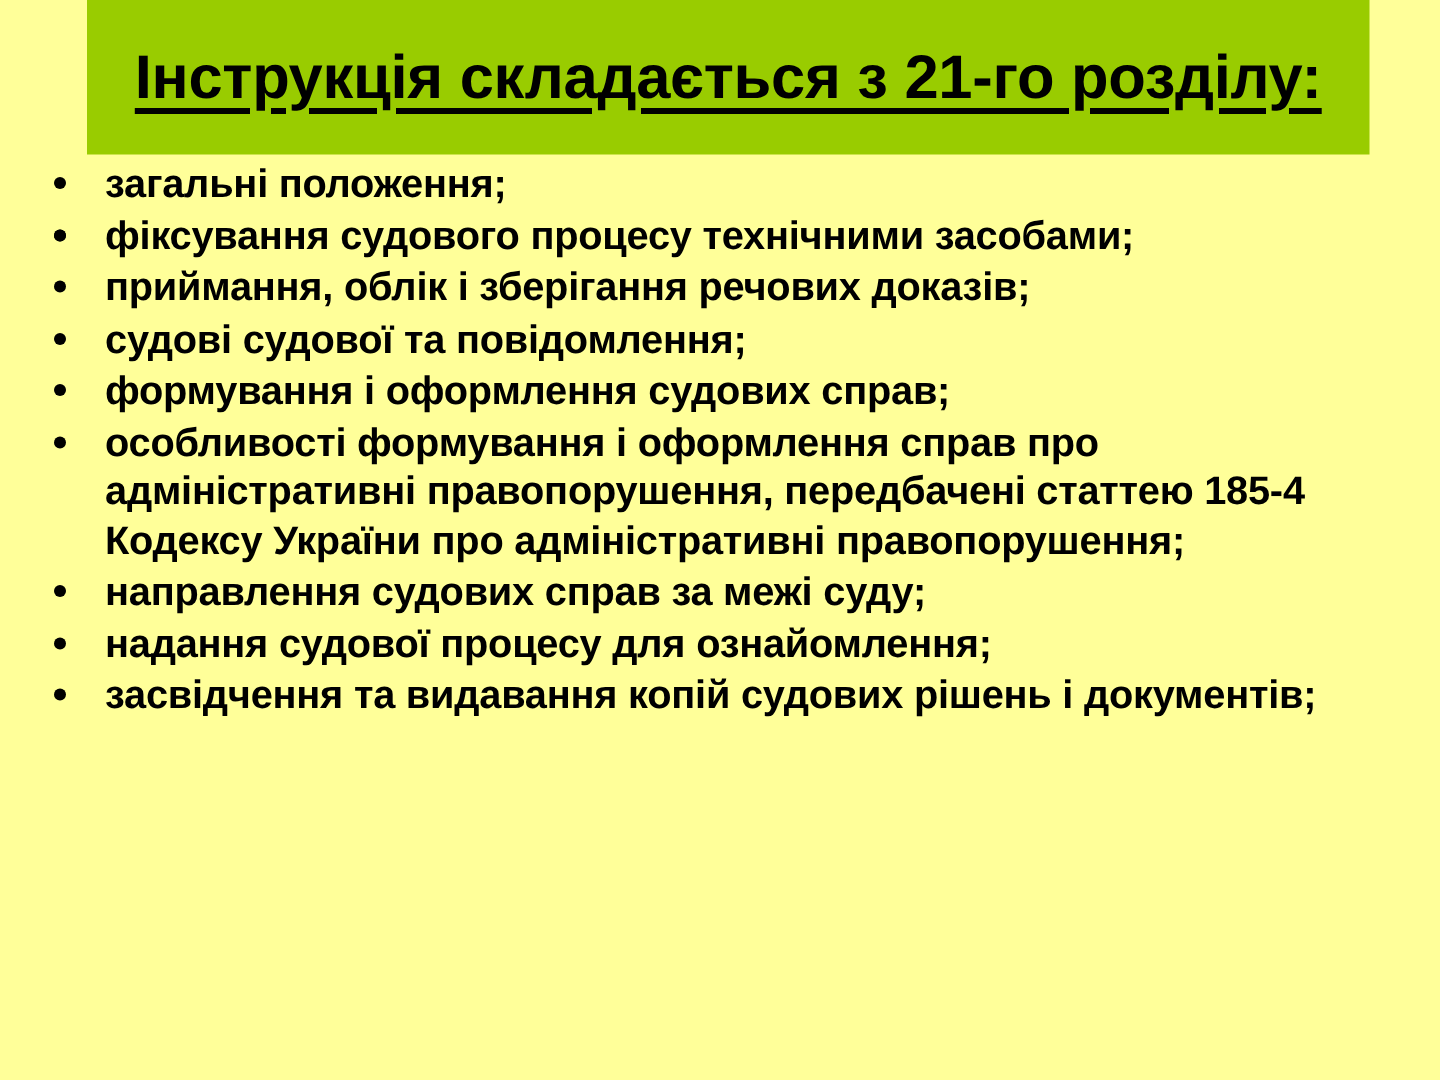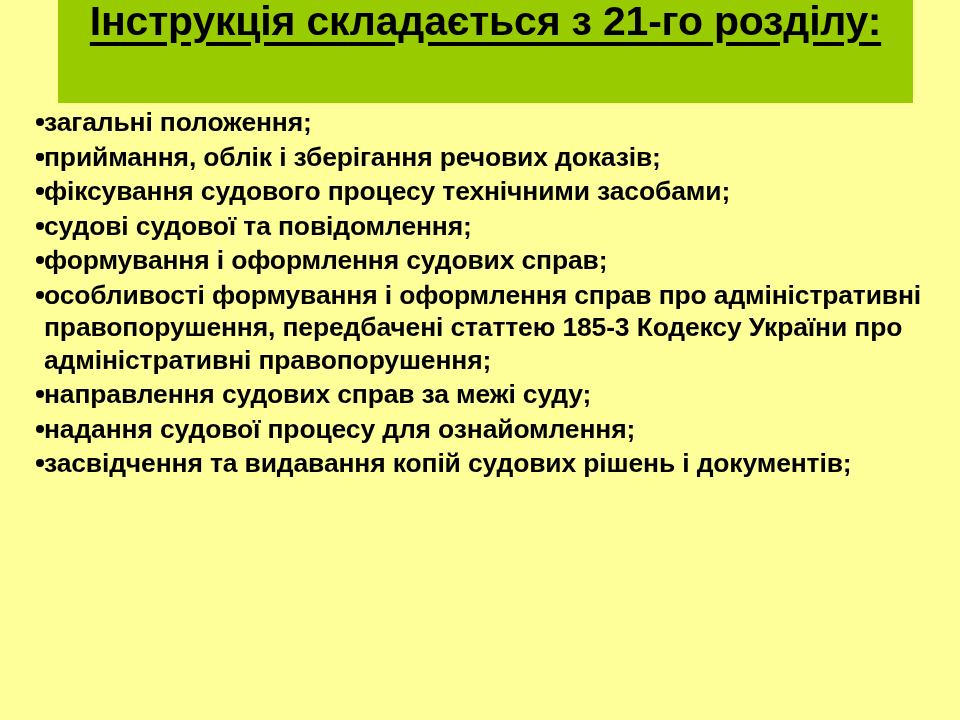--- a/index.html
+++ b/index.html
@@ -24,21 +24,21 @@
   }
 
   .title-band {
     position: absolute;
     left: 58px;
     top: 0px;
     width: 855px;
     height: 103px;
     background: #99cc00;
     display: flex;
-    align-items: flex-start;
+    align-items: center;
     justify-content: center;
     box-sizing: border-box;
   }
 
   .title-text {
     font-size: 41px;
     font-weight: bold;
     color: #000000;
     text-decoration: underline;
     text-decoration-thickness: 4px;
@@ -53,21 +53,21 @@
     left: 0;
     top: 106px;
     width: 960px;
     margin: 0;
     padding: 0;
     list-style: none;
   }
 
   .bullet-item {
     position: relative;
-    padding-left: 44px;
+    padding-left: 70px;
     padding-right: 28px;
     margin: 0 0 2px 0;
     font-size: 26.5px;
     font-weight: bold;
     color: #000000;
     line-height: 32.5px;
     letter-spacing: -0.15px;
     box-sizing: border-box;
   }
 
@@ -99,37 +99,37 @@
   <ul class="bullet-list">
     <li class="bullet-item">
       <span class="dot"></span>
       <span class="txt">загальні положення;</span>
     </li>
     <li class="bullet-item">
       <span class="dot"></span>
     </li>
     <li class="bullet-item">
       <span class="dot"></span>
-      <span class="txt">приймання, облік і зберігання речових доказів;</span>
+      <span class="txt">фіксування судового процесу технічними засобами;</span>
     </li>
     <li class="bullet-item">
       <span class="dot"></span>
-      <span class="txt">фіксування судового процесу технічними засобами;</span>
+      <span class="txt">приймання, облік і зберігання речових доказів;</span>
     </li>
     <li class="bullet-item">
       <span class="dot"></span>
       <span class="txt">судові судової та повідомлення;</span>
     </li>
     <li class="bullet-item">
       <span class="dot"></span>
       <span class="txt">формування і оформлення судових справ;</span>
     </li>
     <li class="bullet-item">
       <span class="dot"></span>
-      <span class="txt">особливості формування і оформлення справ про адміністративні правопорушення, передбачені статтею 185-3 Кодексу України про адміністративні правопорушення;</span>
+      <span class="txt">особливості формування і оформлення справ про адміністративні правопорушення, передбачені статтею 185-4 Кодексу України про адміністративні правопорушення;</span>
     </li>
     <li class="bullet-item">
       <span class="dot"></span>
       <span class="txt">направлення судових справ за межі суду;</span>
     </li>
     <li class="bullet-item">
       <span class="dot"></span>
       <span class="txt">надання судової процесу для ознайомлення;</span>
     </li>
     <li class="bullet-item">

